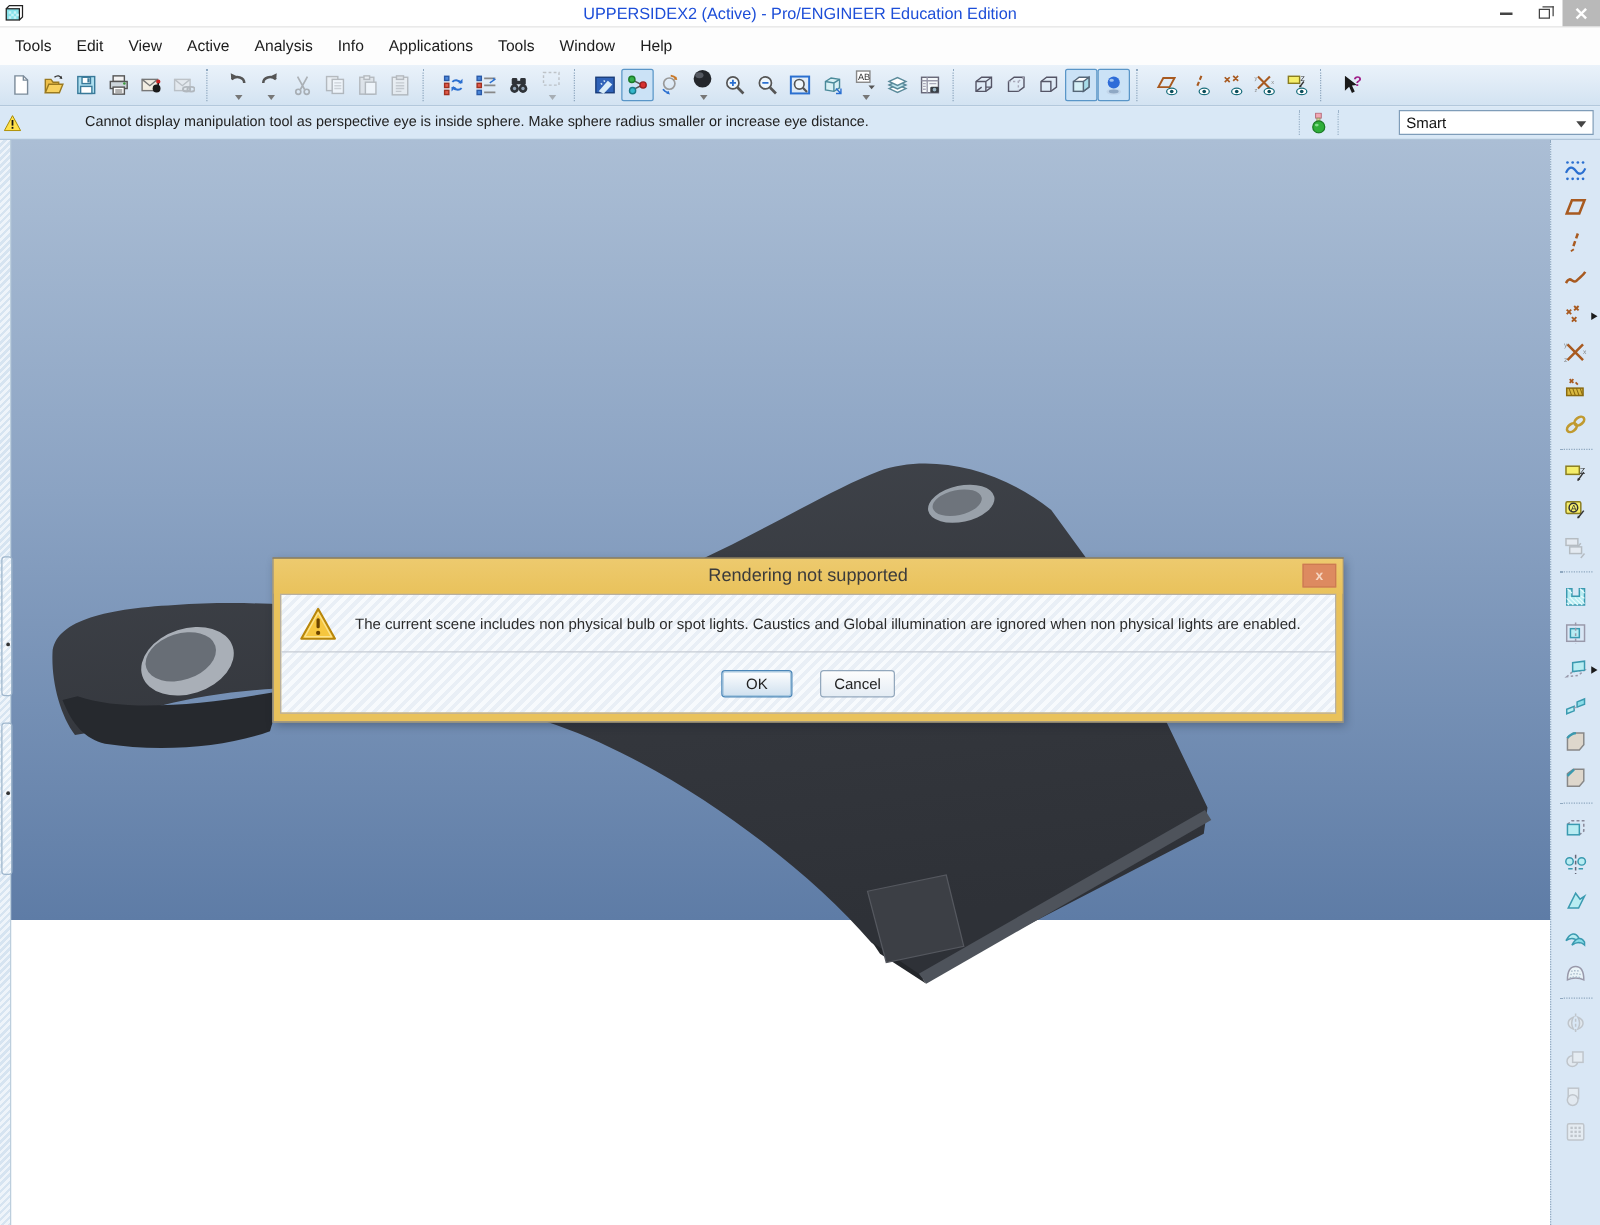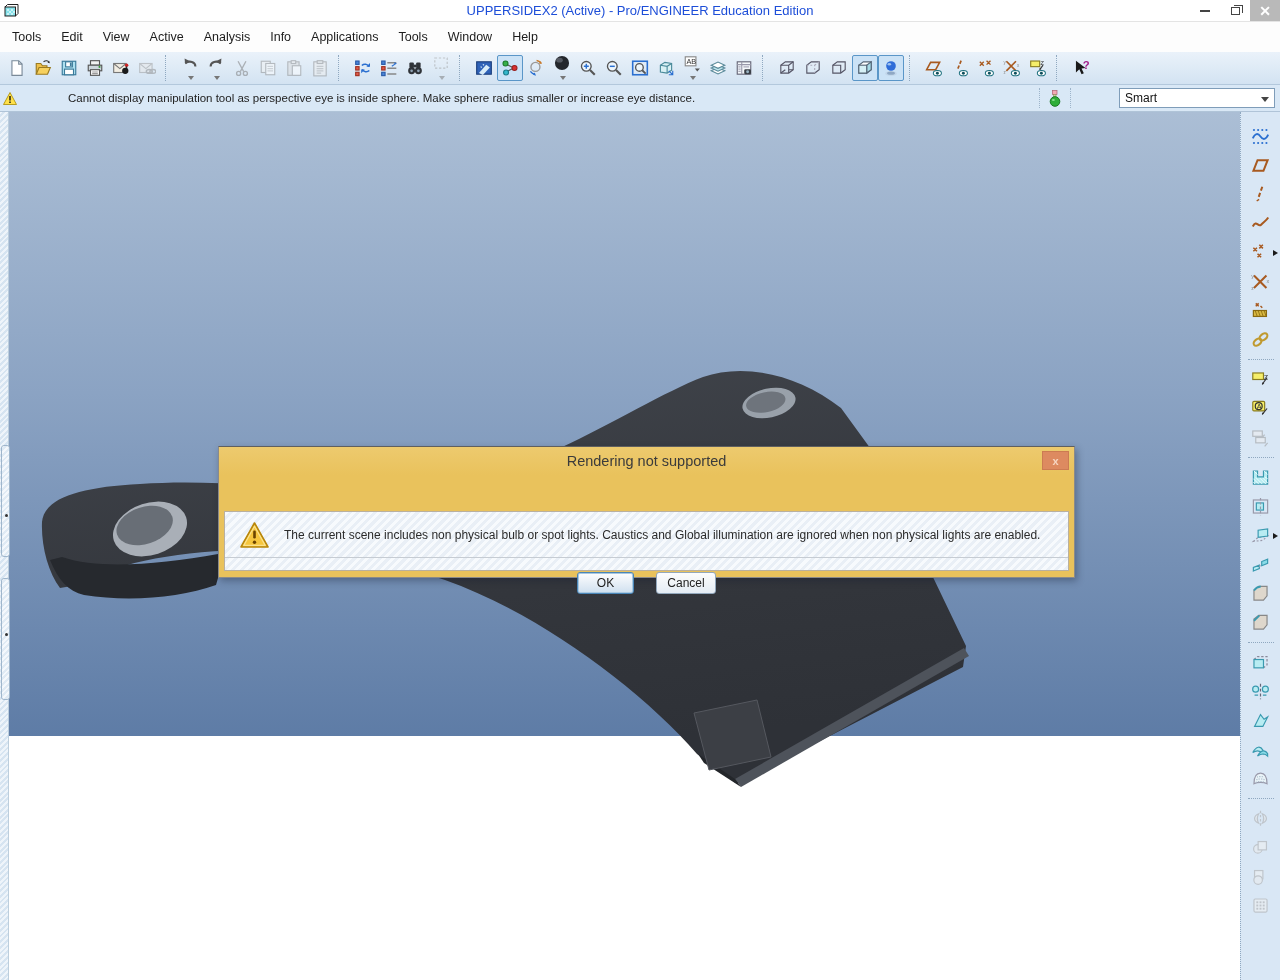--- a/index.html
+++ b/index.html
@@ -70,21 +70,21 @@
   .dialog{position:absolute;left:218px;top:334px;width:857px;height:132px;
     border:1px solid #8a8a8a;border-top-color:#5f5f5f;box-shadow:2px 3px 7px rgba(20,30,50,.35);
     background:var(--dlg-gold,#e9c25c);}
   .dtitle{height:28px;display:flex;align-items:center;justify-content:center;position:relative;
     background:linear-gradient(var(--dlg-gold-light,#edca6e),var(--dlg-gold,#e9c25c));
     font-size:14.5px;color:#3b3b3b;}
   .dclose{position:absolute;right:5px;top:4px;width:27px;height:19px;background:var(--dlg-close,#dd8a60);
     border:1px solid #cc7b52;display:flex;align-items:center;justify-content:center;
     color:#f6d6c2;font-size:11px;font-weight:bold;}
   .dbody{position:absolute;left:5px;right:5px;top:28px;bottom:6px;border:1px solid #b9b0a0;
-    background:repeating-linear-gradient(135deg,#f7fafd 0 3px,#e9eff6 3px 6px);margin-top:36px;}
+    background:repeating-linear-gradient(135deg,#f7fafd 0 3px,#e9eff6 3px 6px);}
   .dmsgrow{height:46px;display:flex;align-items:center;padding:0 14px;border-bottom:1px solid #c6ccd3;}
   .dwarn{width:31px;height:28px;margin-right:14px;flex:none;}
   .dwarn svg{width:31px;height:28px;display:block;}
   .dmsg{font-size:12px;color:#2b2b2b;}
   .dbtnrow{height:49px;display:flex;align-items:center;justify-content:center;gap:22px;}
   .dbtn{height:22px;font-size:12px;color:#222;display:flex;align-items:center;justify-content:center;
     border-radius:3px;font-family:"Liberation Sans",sans-serif;}
   .dbtn.ok{width:57px;border:1px solid #4a86b8;background:linear-gradient(#fefefe,#cfe0ef);
     box-shadow:0 0 0 1px #a8c8e0 inset;}
   .dbtn.cancel{width:60px;border:1px solid #93a8bd;background:linear-gradient(#fdfdfd,#e4ecf4);}

